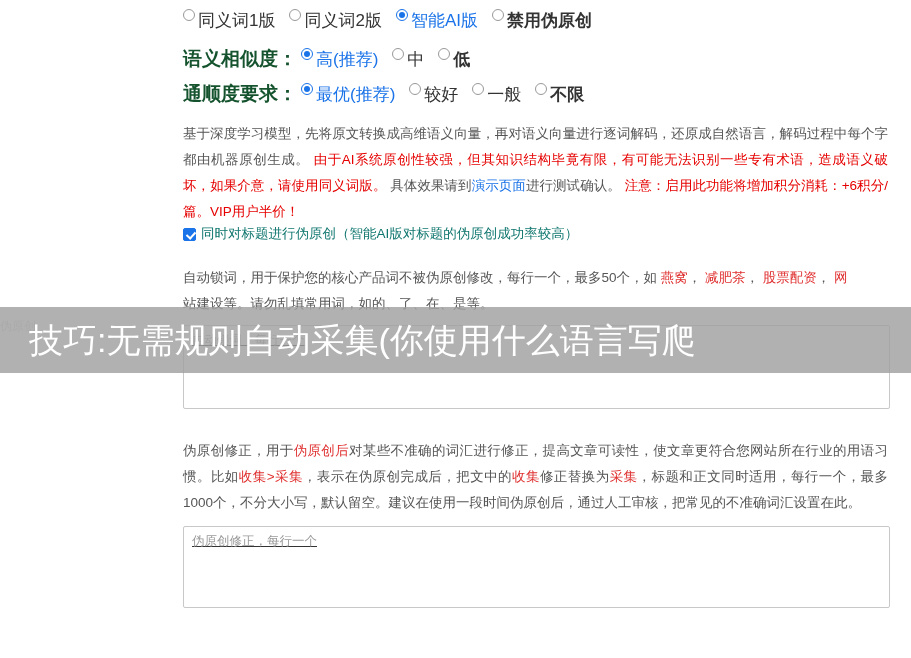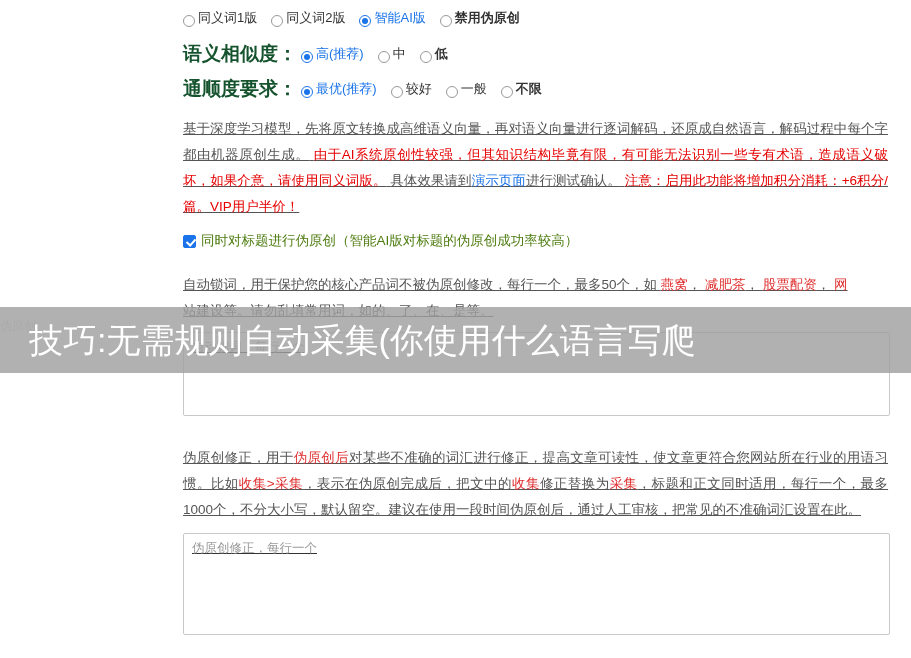--- a/index.html
+++ b/index.html
@@ -39,23 +39,23 @@
   }
   .row-mode { padding-top: 9px; }
   .row-label {
     font-size: 19px;
     color: #14532d;
     margin-right: 4px;
     font-weight: bold;
   }
   .radio-item {
     display: inline-flex;
-    align-items: flex-end;
+    align-items: flex-start;
     margin-right: 14px;
-    font-size: 13px;
+    font-size: 17px;
     color: #333;
     cursor: pointer;
   }
   .radio-item:last-child { margin-right: 0; font-weight: bold; }
   .radio-dot {
     width: 12px;
     height: 12px;
     border-radius: 50%;
     border: 1px solid #999;
     background: #fff;
@@ -83,34 +83,32 @@
   .spacer-14 { height: 14px; }
 
   
   .para {
     font-size: 13.5px;
     line-height: 26px;
     color: #555;
     margin: 0;
     width: 705px;
     text-align: justify;
-    text-decoration: underline;
   }
   .para-ai { margin-top: 14px; }
   .red { color: #e60000; }
   .redb { color: #e60000; }
   .link { color: #1a73e8; text-decoration: none; cursor: pointer; }
 
   
   .check-row {
     display: flex;
     align-items: center;
-    margin-top: 12px;
     font-size: 13.5px;
-    color: #4d7c0f;
+    color: #0f766e;
   }
   .checkbox {
     width: 13px; height: 13px;
     box-sizing: border-box;
     border: 1px solid #1a73e8;
     background: #1a73e8;
     margin-right: 5px;
     position: relative;
     flex: none;
     border-radius: 2px;
@@ -146,21 +144,21 @@
     text-decoration: underline;
   }
   textarea::placeholder { color: #9a9a9a; }
   .ta-lock {
     width: 707px;
     height: 84px;
     margin-top: 8px;
   }
   .ta-correct {
     width: 707px;
-    height: 102px;
+    height: 82px;
     margin-top: 10px;
   }
 
   .correct-para { margin-top: 26px; }
 
   
   .overlay-band {
     position: absolute;
     left: 0;
     top: 307px;

